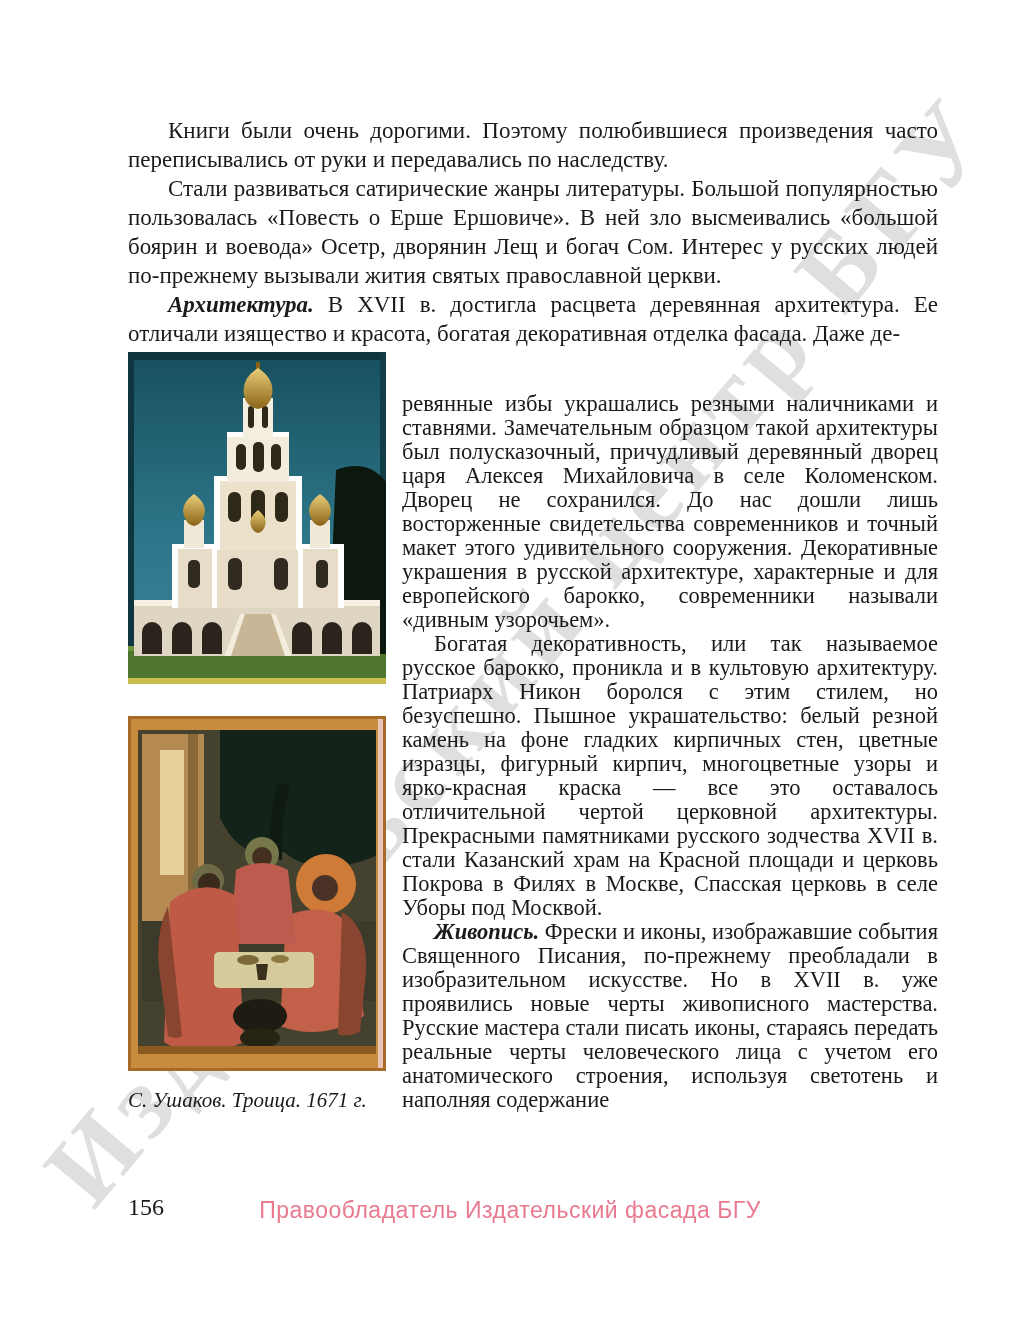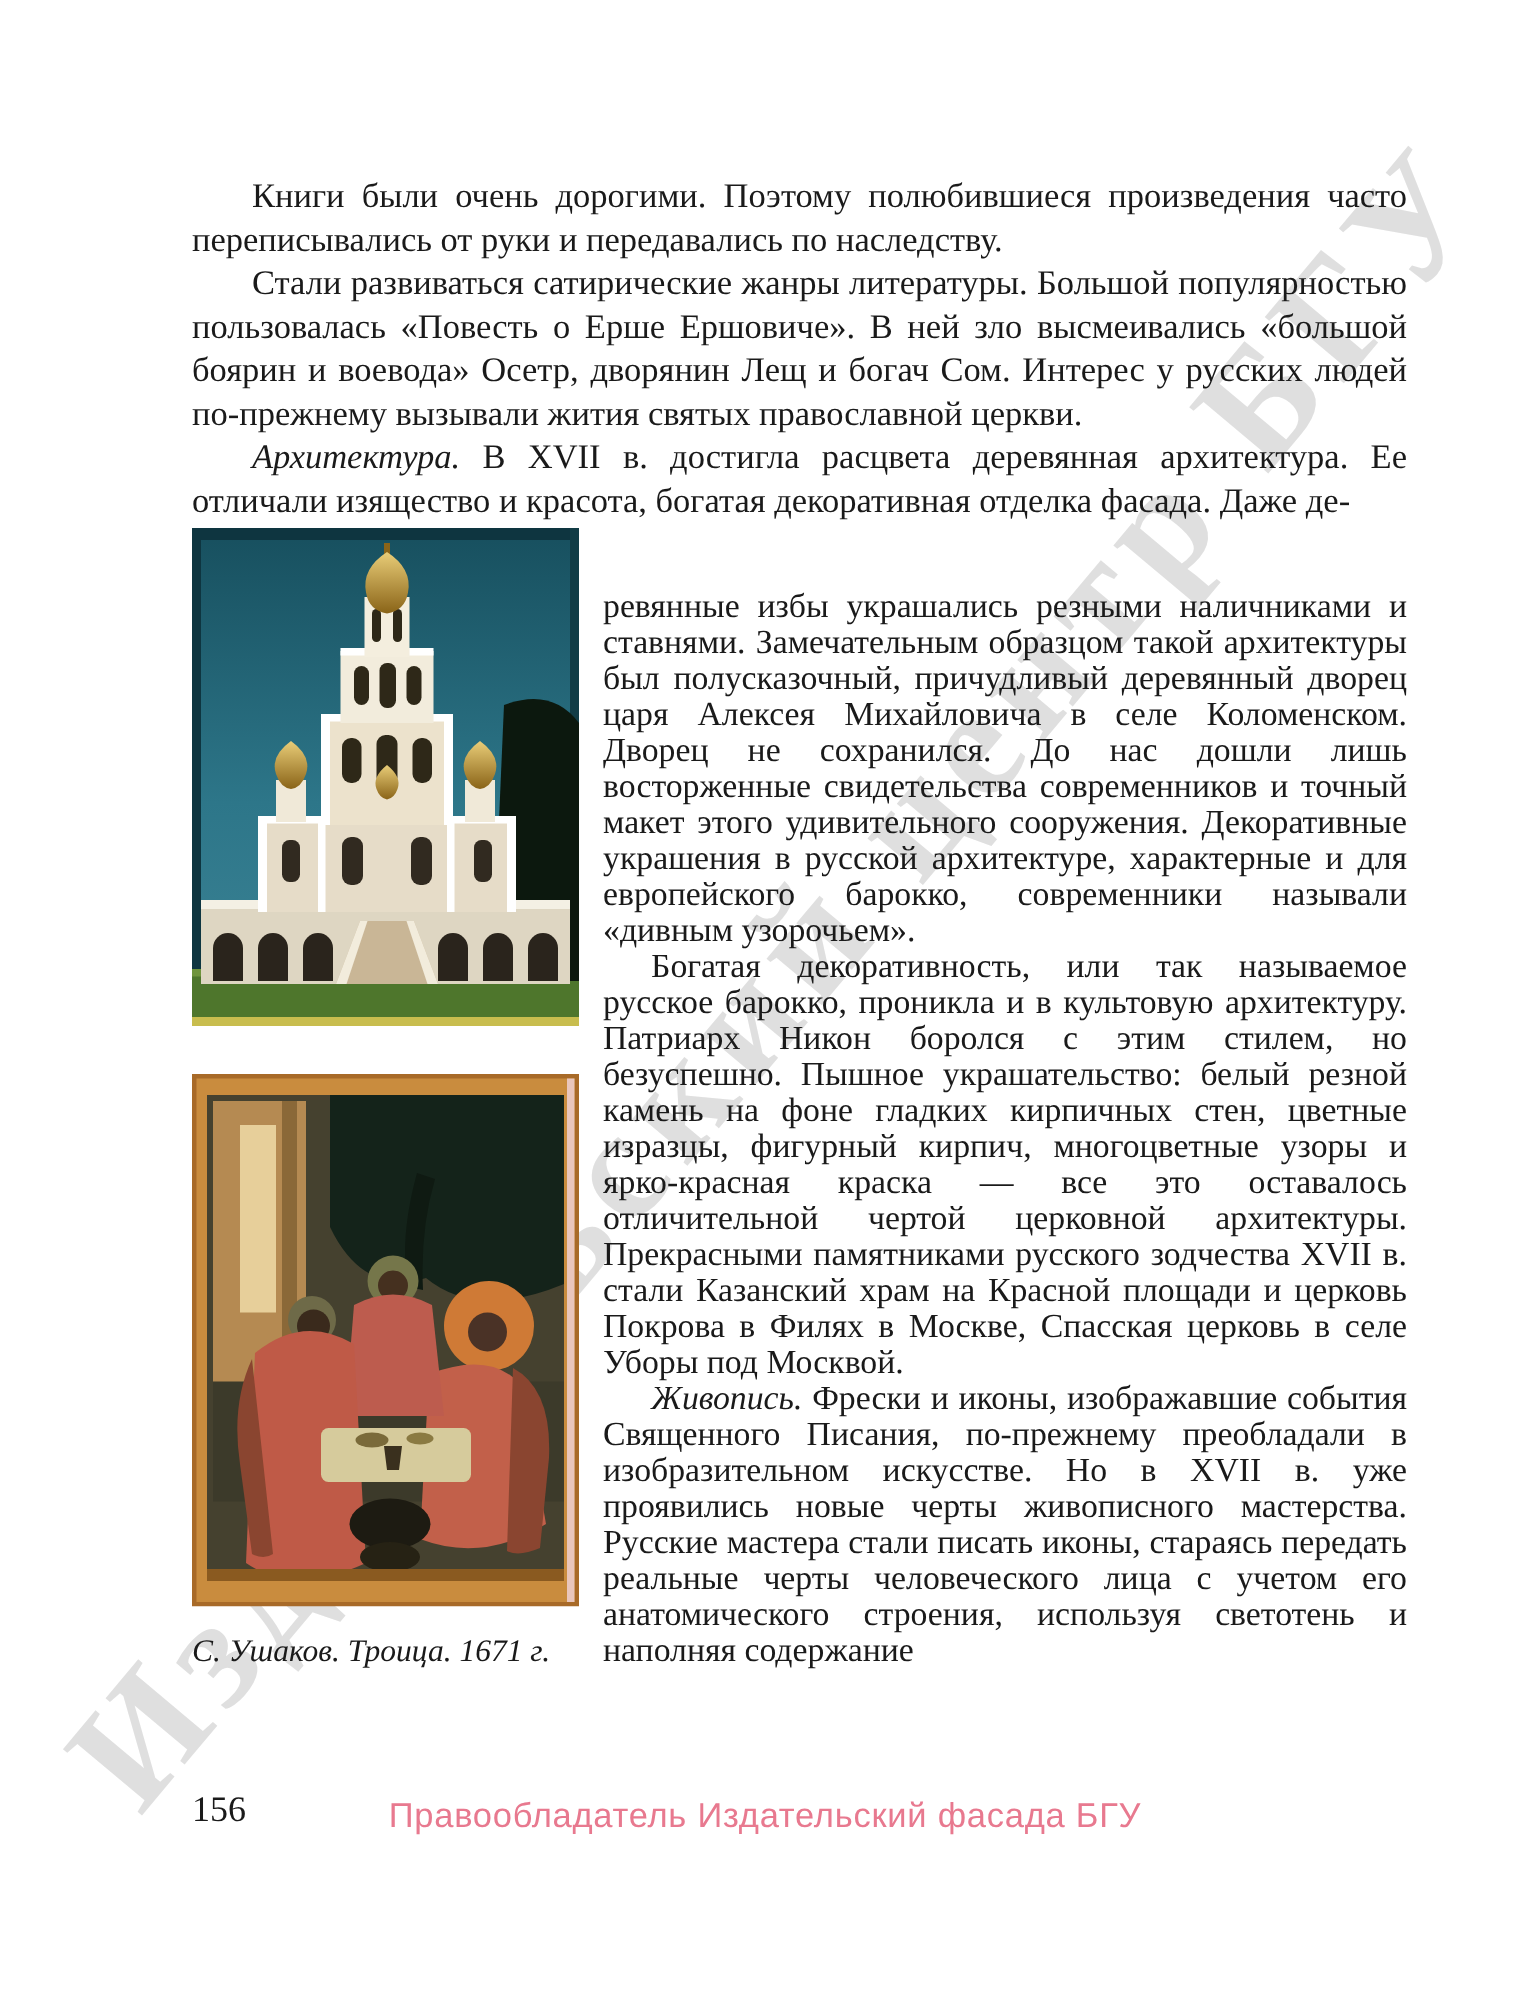--- a/index.html
+++ b/index.html
@@ -26,21 +26,21 @@
     opacity:.5;
     z-index:1;
   }
   .content{
     position:absolute;
     left:128px;top:116px;width:810px;
     z-index:2;
   }
   .content p{margin:0;text-align:justify;}
   .text-top p{font-size:23px;line-height:29px;text-indent:40px;}
-  .lead{font-style:italic;font-weight:normal;}
+  .lead{font-style:italic;font-weight:bold;}
   .cols{display:flex;margin-top:4px;}
   .figcol{flex:none;width:258px;margin-right:16px;}
   .textcol{flex:1;font-size:22.5px;line-height:24px;margin-top:40px;}
   .textcol p.indent{text-indent:32px;}
   figure{margin:0;}
   .fig-frame{display:block;line-height:0;}
   .fig-frame svg{display:block;}
   .caption{
     font-style:italic;
     font-size:21px;line-height:26px;

